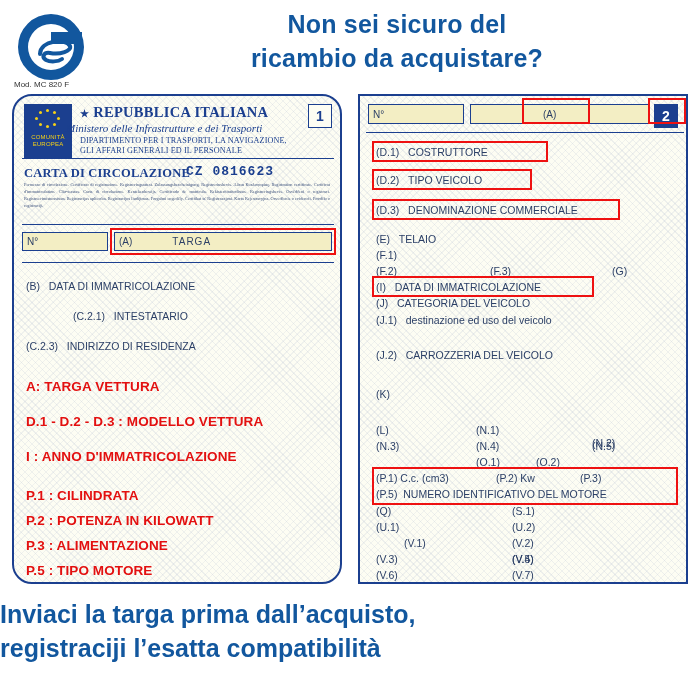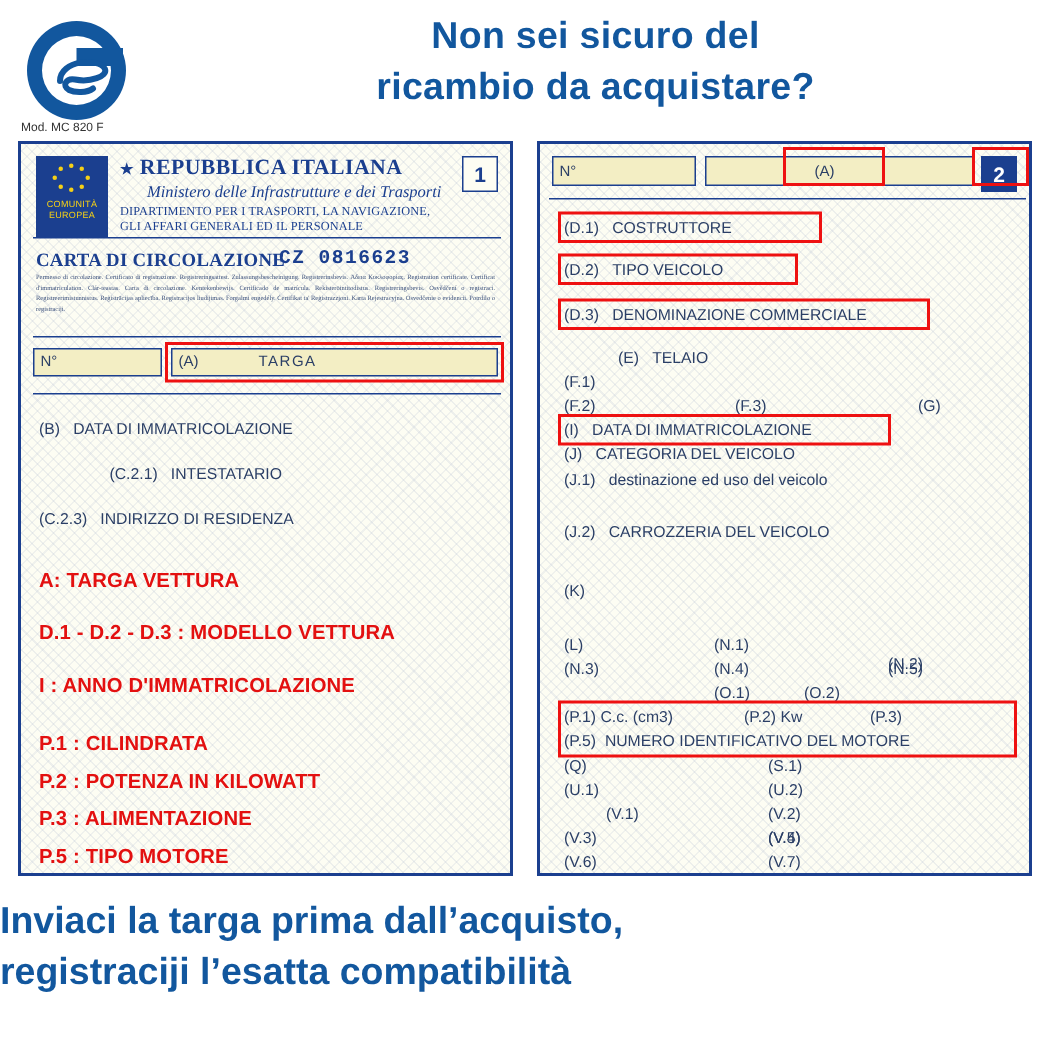--- a/index.html
+++ b/index.html
@@ -62,21 +62,21 @@
     content:"";
     position:absolute;
     inset:0;
     background-image:
       repeating-linear-gradient(45deg, rgba(180,190,210,.22) 0 1px, transparent 1px 5px),
       repeating-linear-gradient(-45deg, rgba(180,190,210,.18) 0 1px, transparent 1px 5px);
     pointer-events:none;
   }
   .panel > * { position: relative; }
 
-  #panel-left  { left: 12px;  top: 94px; width: 330px; height: 490px; }
+  #panel-left  { left: 12px;  top: 94px; width: 330px; height: 490px; border-radius: 20px; }
   #panel-right { left: 358px; top: 94px; width: 330px; height: 490px; }
 
   .modlabel {
     position: absolute;
     left: 14px; top: 80px;
     font-size: 8px;
     color: #333;
     font-family: "Liberation Sans", sans-serif;
   }
 
@@ -116,21 +116,21 @@
     left: 66px; top: 8px;
     font-family: "Liberation Serif", serif;
     font-size: 14.5px;
     font-weight: bold;
     color: #1b3f8f;
     letter-spacing: .3px;
   }
   .rep-title .star { font-size: 10px; }
   .min-title {
     position: absolute;
-    left: 84px; top: 26px;
+    left: 52px; top: 26px;
     font-family: "Liberation Serif", serif;
     font-size: 11px;
     font-style: italic;
     color: #1b3f8f;
   }
   .min-sub {
     position: absolute;
     left: 66px; top: 40px;
     font-family: "Liberation Serif", serif;
     font-size: 8.2px;
@@ -401,21 +401,21 @@
     &nbsp;&nbsp;<span>TIPO VEICOLO</span>
   </div>
   <div class="redbox" style="left:12px; top:73px; width:160px; height:21px;"></div>
 
   <div class="fld" style="left:16px; top:108px;">
     <span>(D.3)</span>
     &nbsp;&nbsp;<span>DENOMINAZIONE COMMERCIALE</span>
   </div>
   <div class="redbox" style="left:12px; top:103px; width:248px; height:21px;"></div>
 
-  <div class="fld" style="left:16px; top:137px;margin-left:36px;">
+  <div class="fld" style="left:16px; top:137px;">
     <span>(E)</span>
     &nbsp;&nbsp;<span>TELAIO</span>
   </div>
 
   <div class="fld" style="left:16px; top:153px;">
     <span>(F.1)</span>
   </div>
 
   <div class="fld" style="left:16px; top:169px;">
     <span>(F.2)</span>

